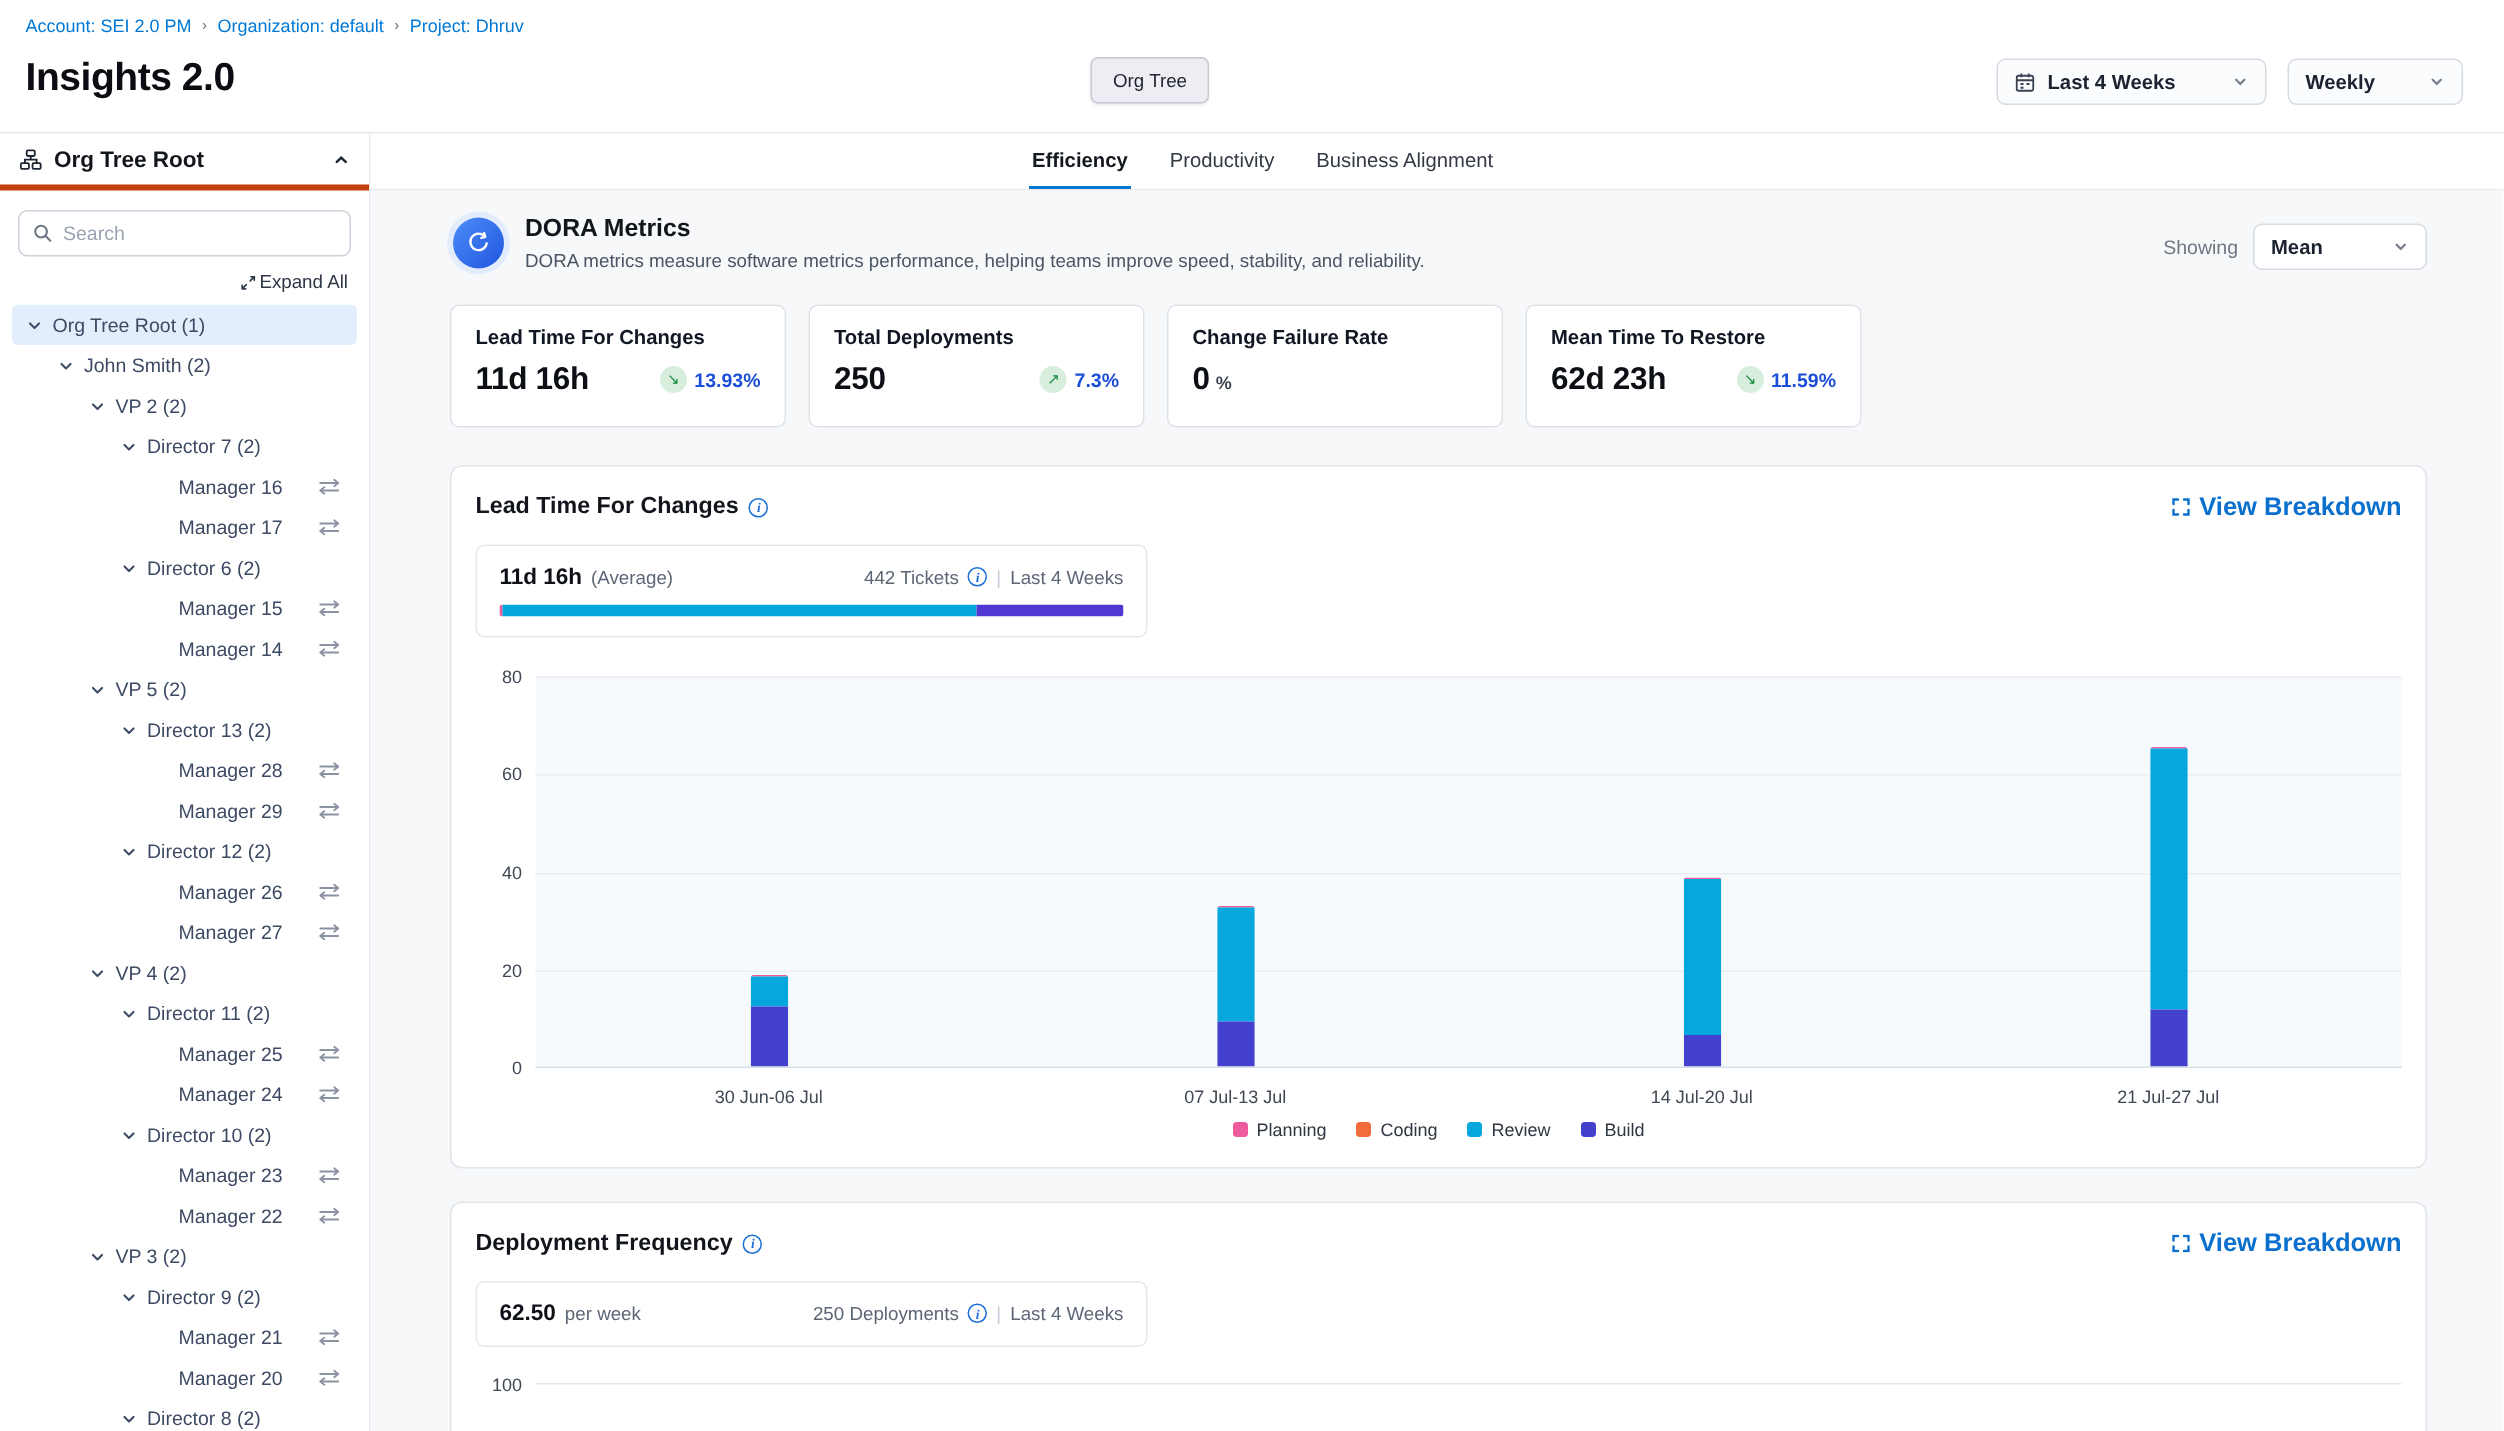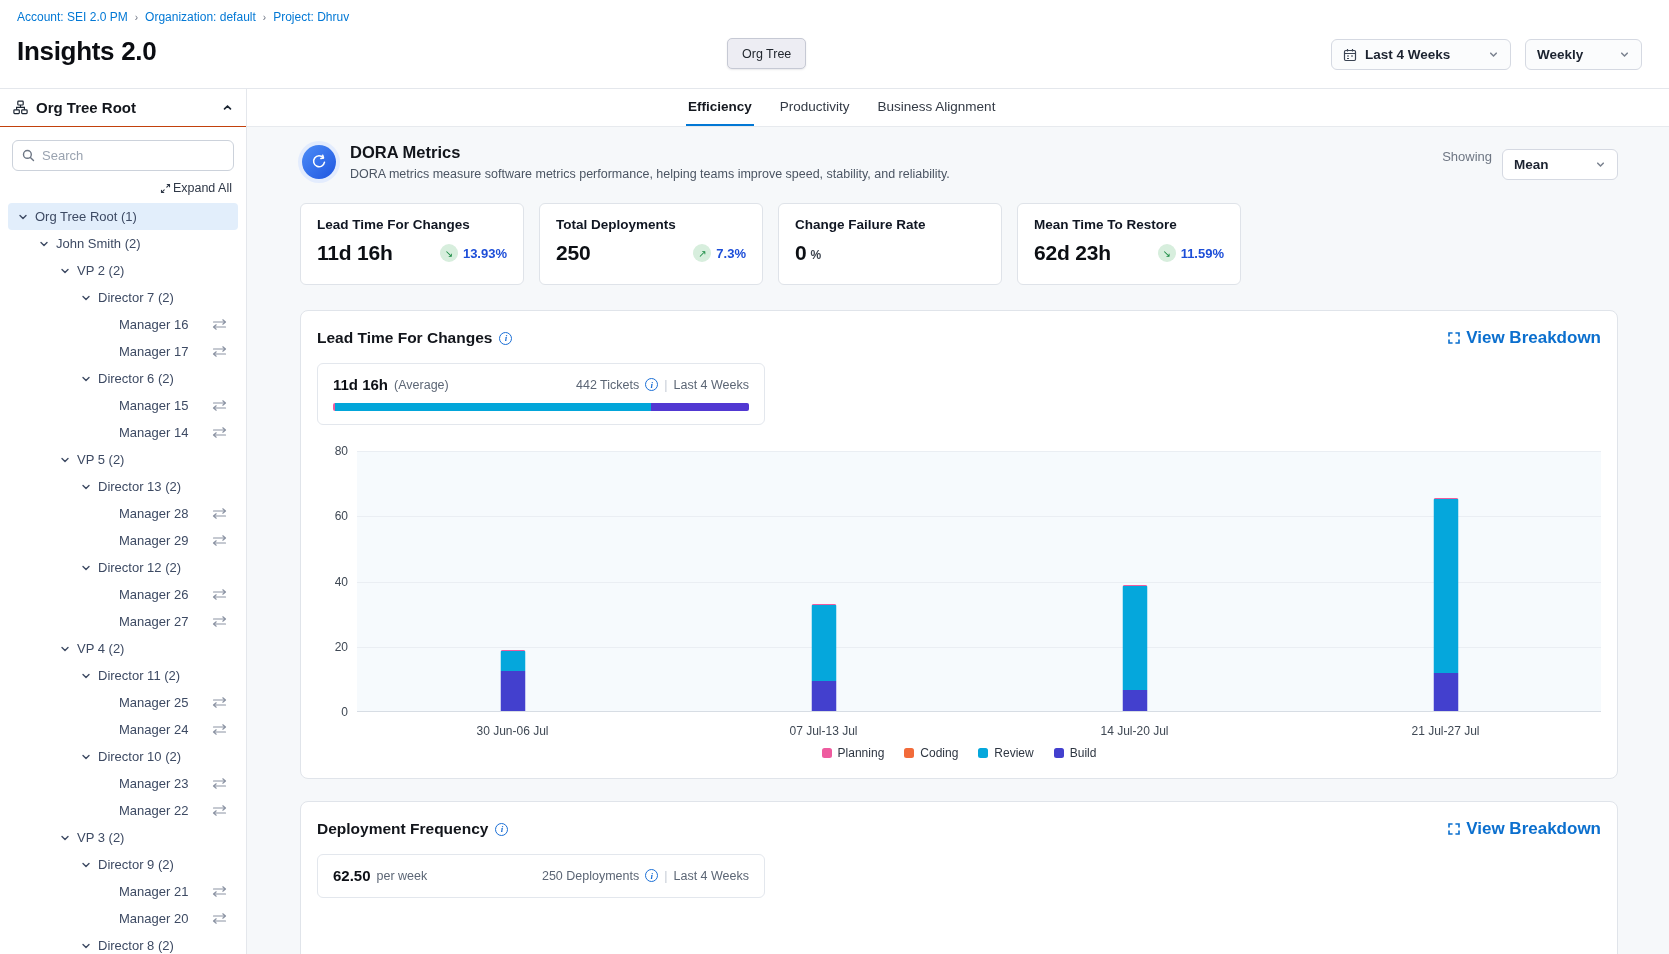--- a/index.html
+++ b/index.html
@@ -20,21 +20,21 @@
   .select { display:flex; align-items:center; gap:8px; background:#fbfcfd; border:1px solid #d5d9e2;
     border-radius:6px; height:31px; padding:0 11px; font-size:13.5px; font-weight:600; color:#1c2330; cursor:pointer; }
   .select .chev { display:flex; margin-left:auto; }
   .sel-range { width:180px; }
   .sel-weekly { width:117px; }
 
   .body-row { flex:1; display:flex; min-height:0; }
 
   
   .sidebar { width:247px; flex:0 0 auto; background:#fff; border-right:1px solid #e4e7ec; overflow:hidden; display:flex; flex-direction:column; }
-  .side-head { height:38px; border-bottom:1px solid #c2410c; display:flex; align-items:center; gap:8px; padding:0 13px; flex:0 0 auto; }
+  .side-head { height:38px; border-bottom:4px solid #c2410c; display:flex; align-items:center; gap:8px; padding:0 13px; flex:0 0 auto; }
   .side-head-title { font-size:15px; font-weight:700; color:#13161c; flex:1; }
   .search-wrap { margin:13px 12px 0 12px; height:31px; border:1px solid #ccd2db; border-radius:6px;
     display:flex; align-items:center; gap:7px; padding:0 9px; background:#fff; }
   .search-wrap input { border:none; outline:none; flex:1; font-size:13px; color:#333; font-family:inherit; }
   .search-wrap input::placeholder { color:#9aa3b0; }
   .expand-row { display:flex; justify-content:flex-end; padding:10px 14px 2px 0; }
   .expand-link { display:flex; align-items:center; gap:2px; font-size:12.5px; color:#2f3847; cursor:pointer; }
   .tree { margin-top:6px; flex:1; overflow:hidden; }
   .tree-row { height:27px; display:flex; align-items:center; margin:0 8px; border-radius:4px;
     font-size:13px; color:#3d4a63; cursor:pointer; }
@@ -54,21 +54,21 @@
 
   .content { flex:1; background:#f6f8fa; padding:12px 51px 0 53px; overflow:hidden; }
 
   
   .dora-head { display:flex; align-items:flex-start; position:relative; margin-top:4px; }
   .dora-icon { width:34px; height:34px; border-radius:50%; flex:0 0 auto;
     background:linear-gradient(135deg,#4d8df7,#1f56e0); box-shadow:0 0 0 4px #e3ecfd;
     display:flex; align-items:center; justify-content:center; margin:2px 14px 0 2px; }
   .dora-title { font-size:16.5px; font-weight:700; color:#12151b; }
   .dora-sub { font-size:12.5px; color:#4b5563; margin-top:5px; }
-  .showing { position:absolute; right:0; top:6px; display:flex; align-items:flex-start; gap:10px; }
+  .showing { position:absolute; right:0; top:6px; display:flex; align-items:center; gap:10px; }
   .showing-label { font-size:13px; color:#6e7683; }
   .sel-showing { width:116px; background:#fff; }
 
   
   .metric-cards { display:flex; gap:15px; margin-top:22px; }
   .metric-card { width:224px; height:82px; background:#fff; border:1px solid #dfe3e9; border-radius:6px; padding:13px 16px; }
   .metric-label { font-size:13.5px; font-weight:700; color:#101622; }
   .metric-value-row { display:flex; align-items:center; margin-top:9px; }
   .metric-value { font-size:21px; font-weight:800; color:#0c0f14; letter-spacing:-0.2px; }
   .metric-suffix { font-size:12px; font-weight:600; color:#3c434e; margin-left:4px; margin-top:3px; }
@@ -638,18 +638,22 @@
               <span class="summary-qualifier">per week</span>
               <span class="summary-right">
                 <span>250 Deployments</span>
                 <span class="info-i">i</span>
                 <span class="v-sep">|</span>
                 <span>Last 4 Weeks</span>
               </span>
             </div>
           </div>
 
+          <div class="df-plot-stub">
+            <div class="df-ytick">100</div>
+            <div class="df-topline"></div>
+          </div>
         </section>
 
       </div>
     </main>
   </div>
 </div>
 
 </body></html>

